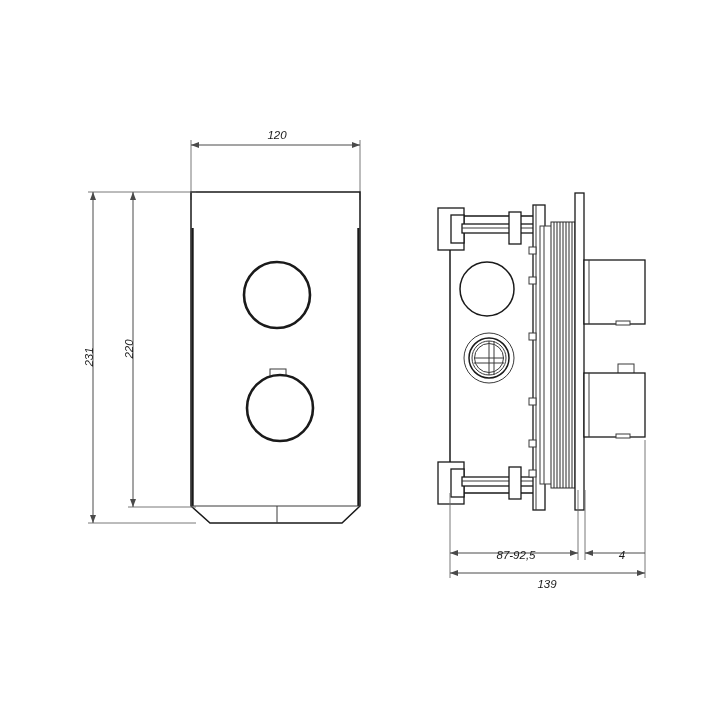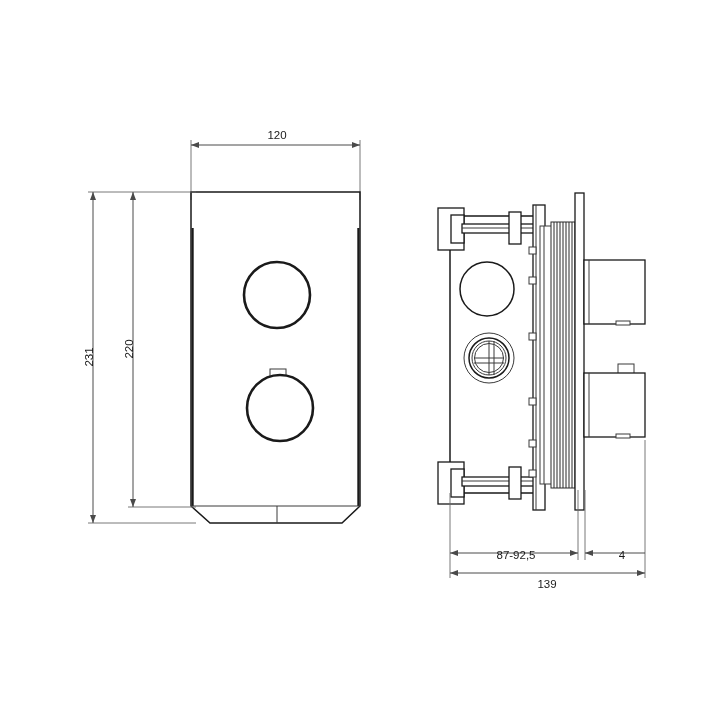--- a/index.html
+++ b/index.html
@@ -11,20 +11,21 @@
     width: 720px;
     height: 720px;
     font-family: "Liberation Sans", sans-serif;
     overflow: hidden;
   }
   #drawing-root {
     position: relative;
     width: 720px;
     height: 720px;
     background: #ffffff;
+    font-style: italic;
   }
   svg.tech-drawing {
     display: block;
     width: 720px;
     height: 720px;
   }
   .obj-line {
     fill: none;
     stroke: #1a1a1a;
     stroke-width: 1.5;

